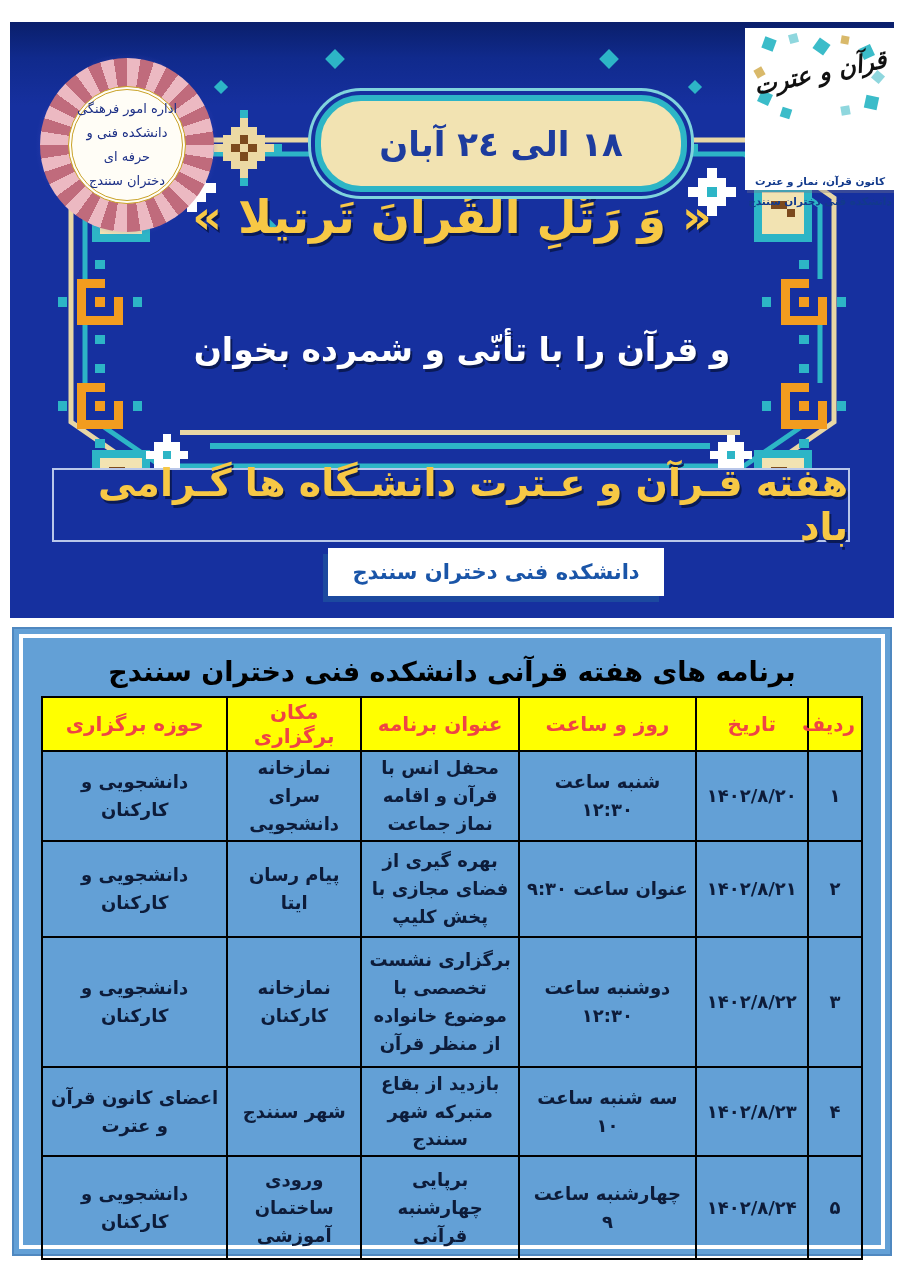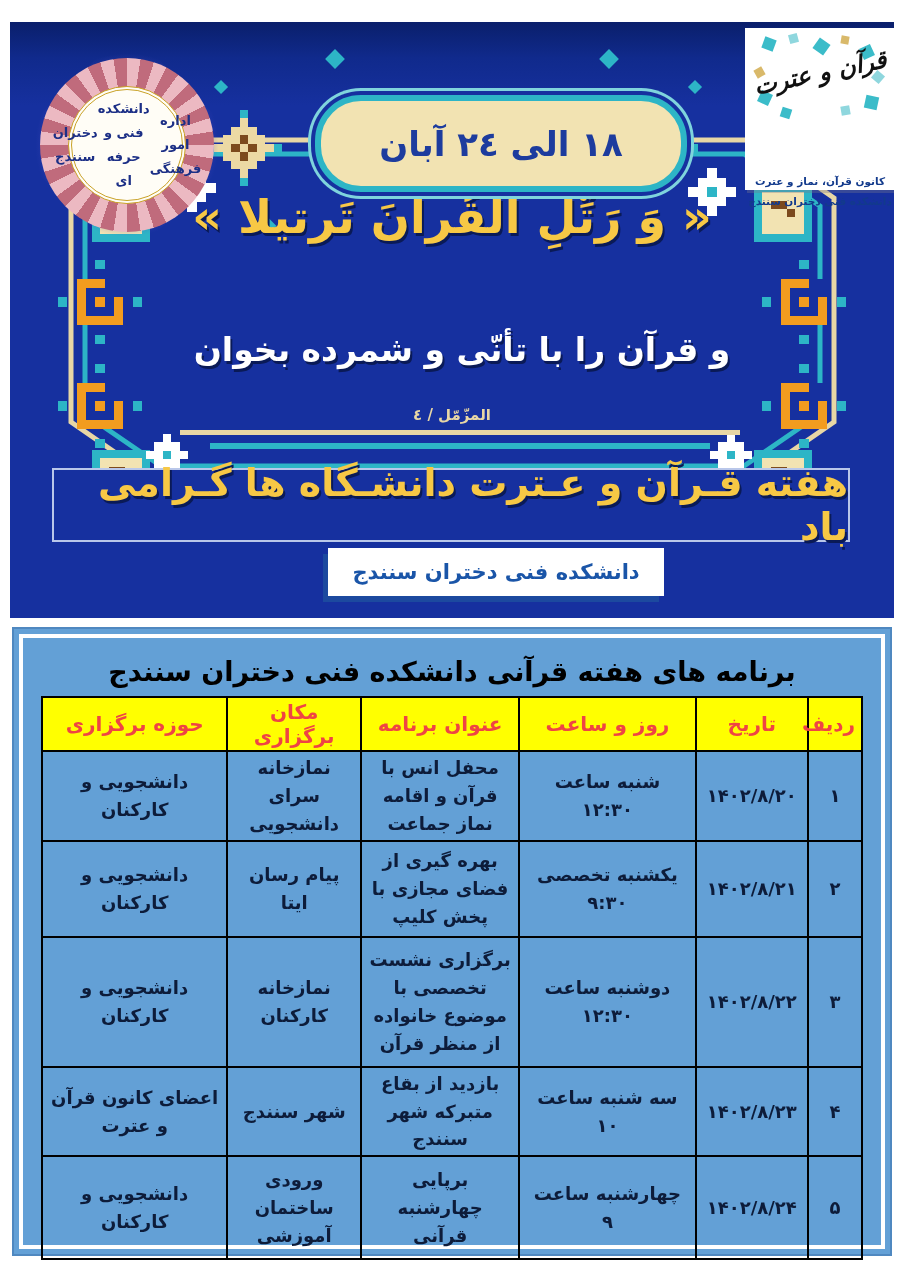--- a/index.html
+++ b/index.html
@@ -25,22 +25,22 @@
     box-shadow:0 0 0 4px #16309f,0 0 0 7px #7fd4dd;
     display:flex;align-items:center;justify-content:center;
     color:#1d3c9e;font-weight:bold;font-size:34px;z-index:6;
   }
   
   .rosette{position:absolute;left:22px;top:28px;width:190px;height:190px;z-index:7;}
   .rosette .glow{position:absolute;inset:12px;background:radial-gradient(circle,#7d74d8 0%,#4a4cc0 45%,rgba(22,48,159,0) 78%);transform:rotate(45deg);}
   .rosette .ring{position:absolute;inset:8px;border-radius:50%;
     background:repeating-conic-gradient(#ecb9c2 0deg 9deg,#c06b7c 9deg 18deg);}
   .rosette .disc{position:absolute;inset:36px;border-radius:50%;background:#fffdf6;
-    border:4px double #c9a227;display:flex;flex-direction:row;align-items:center;justify-content:center;
-    color:#1c2f86;font-weight:bold;font-size:13px;line-height:1.85;text-align:center;}
+    border:4px double #c9a227;display:flex;flex-direction:column;align-items:center;justify-content:center;
+    color:#1c2f86;font-weight:normal;font-size:13px;line-height:1.85;text-align:center;}
   
   .kanoon{position:absolute;left:735px;top:6px;width:150px;height:162px;background:#ffffff;
     box-shadow:2px 3px 0 rgba(120,120,140,.35);z-index:7;}
   .kanoon .art{position:relative;height:96px;}
   .confetti{position:absolute;background:#3bbcc9;}
   .confetti.t2{background:#8fd7de;}
   .confetti.t3{background:#d9b96a;}
   .kanoon .callig{position:absolute;left:0;right:0;top:30px;text-align:center;
     font-family:"DejaVu Serif","Liberation Serif",serif;font-style:italic;font-weight:bold;
     font-size:24px;color:#111;transform:rotate(-12deg);}
@@ -220,21 +220,20 @@
       <div class="callig">قرآن و عترت</div>
     </div>
     <div class="cap">
       <div>کانون قرآن، نماز و عترت</div>
       <div>دانشکده فنی دختران سنندج</div>
     </div>
   </div>
 
   <div class="verse">« وَ رَتِّلِ الْقُرآنَ تَرتیلا »</div>
   <div class="translation">و قرآن را با تأنّی و شمرده بخوان</div>
-  <div class="reference">المزّمّل / ٤</div>
 
   <div class="banner">
     <span>هفته قـرآن و عـترت دانشـگاه ها گـرامی باد</span>
   </div>
   <div class="caption-box">
     <span>دانشکده فنی دختران سنندج</span>
   </div>
 </div>
 
 <div class="panel">
@@ -264,21 +263,21 @@
           <td>۱</td>
           <td>۱۴۰۲/۸/۲۰</td>
           <td>شنبه ساعت ۱۲:۳۰</td>
           <td>محفل انس با قرآن و اقامه نماز جماعت</td>
           <td>نمازخانه سرای دانشجویی</td>
           <td>دانشجویی و کارکنان</td>
         </tr>
         <tr style="height:96px">
           <td>۲</td>
           <td>۱۴۰۲/۸/۲۱</td>
-          <td>یکشنبه تخصصی ۹:۳۰</td>
+          <td>عنوان ساعت ۹:۳۰</td>
           <td>بهره گیری از فضای مجازی با پخش کلیپ</td>
           <td>پیام رسان ایتا</td>
           <td>دانشجویی و کارکنان</td>
         </tr>
         <tr style="height:130px">
           <td>۳</td>
           <td>۱۴۰۲/۸/۲۲</td>
           <td>دوشنبه ساعت ۱۲:۳۰</td>
           <td>برگزاری نشست تخصصی با موضوع خانواده از منظر قرآن</td>
           <td>نمازخانه کارکنان</td>

